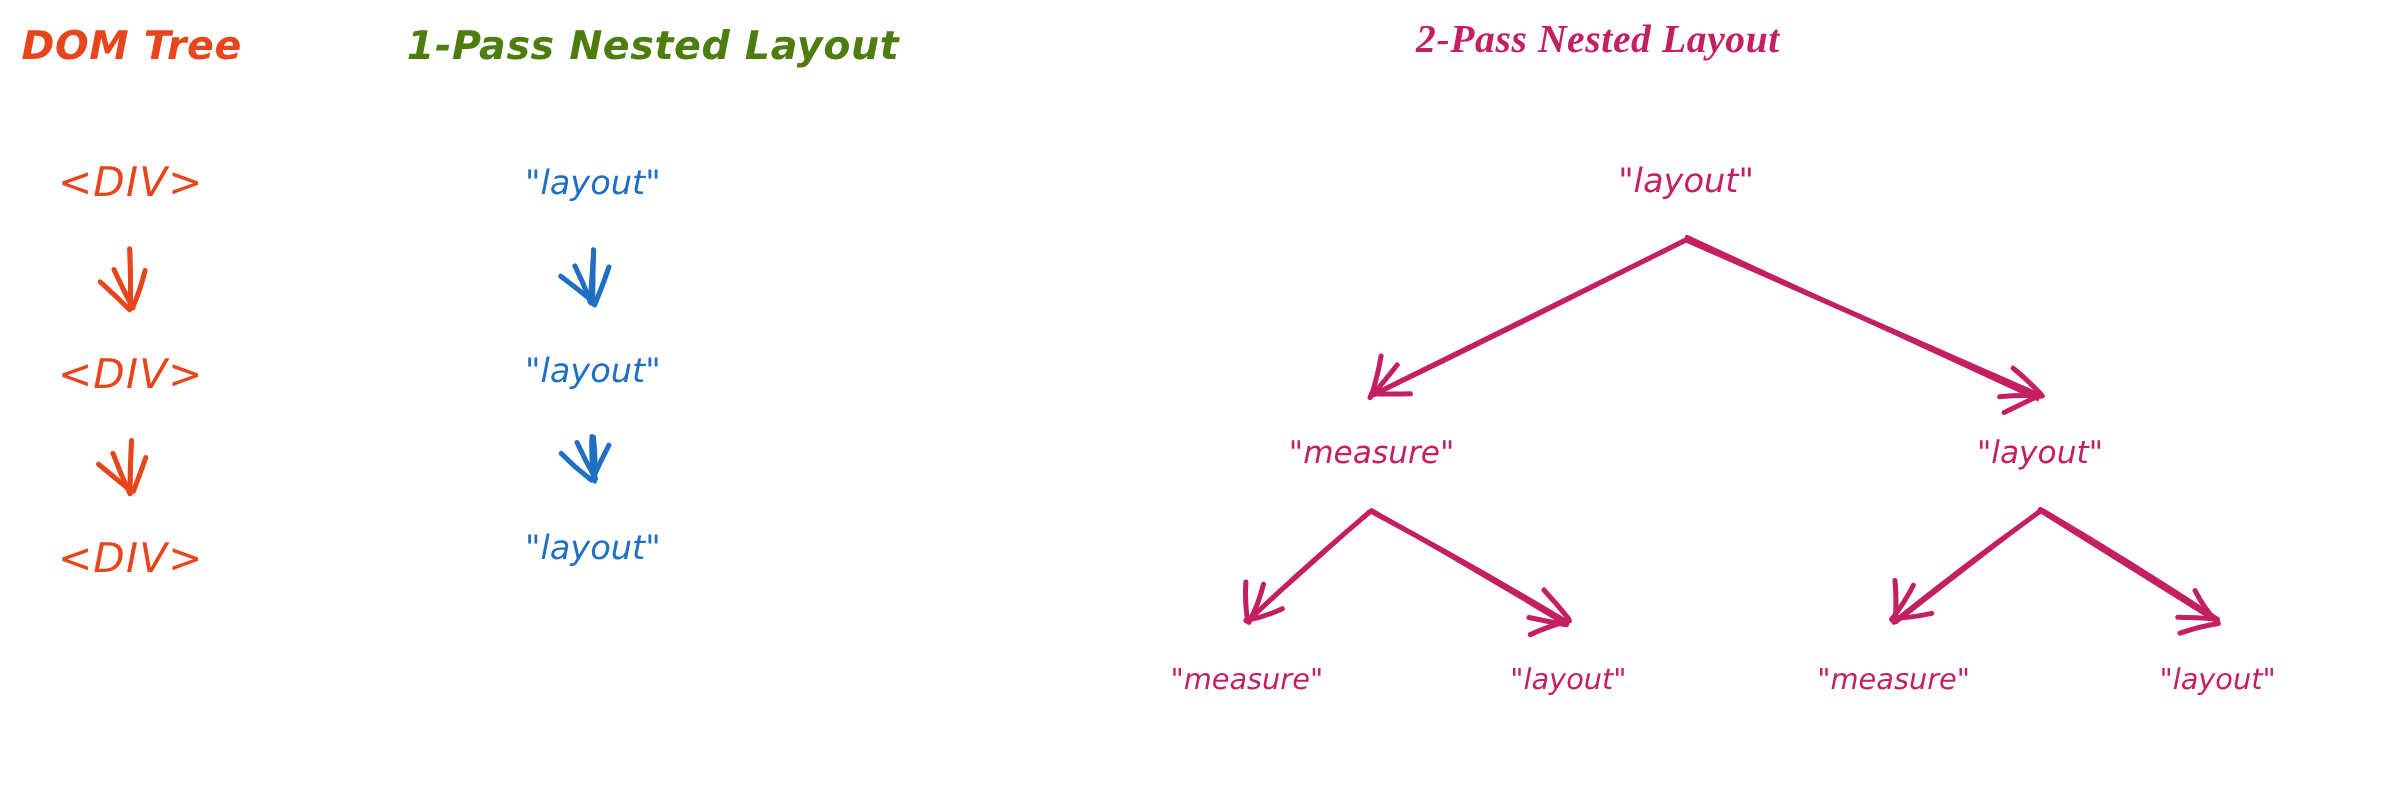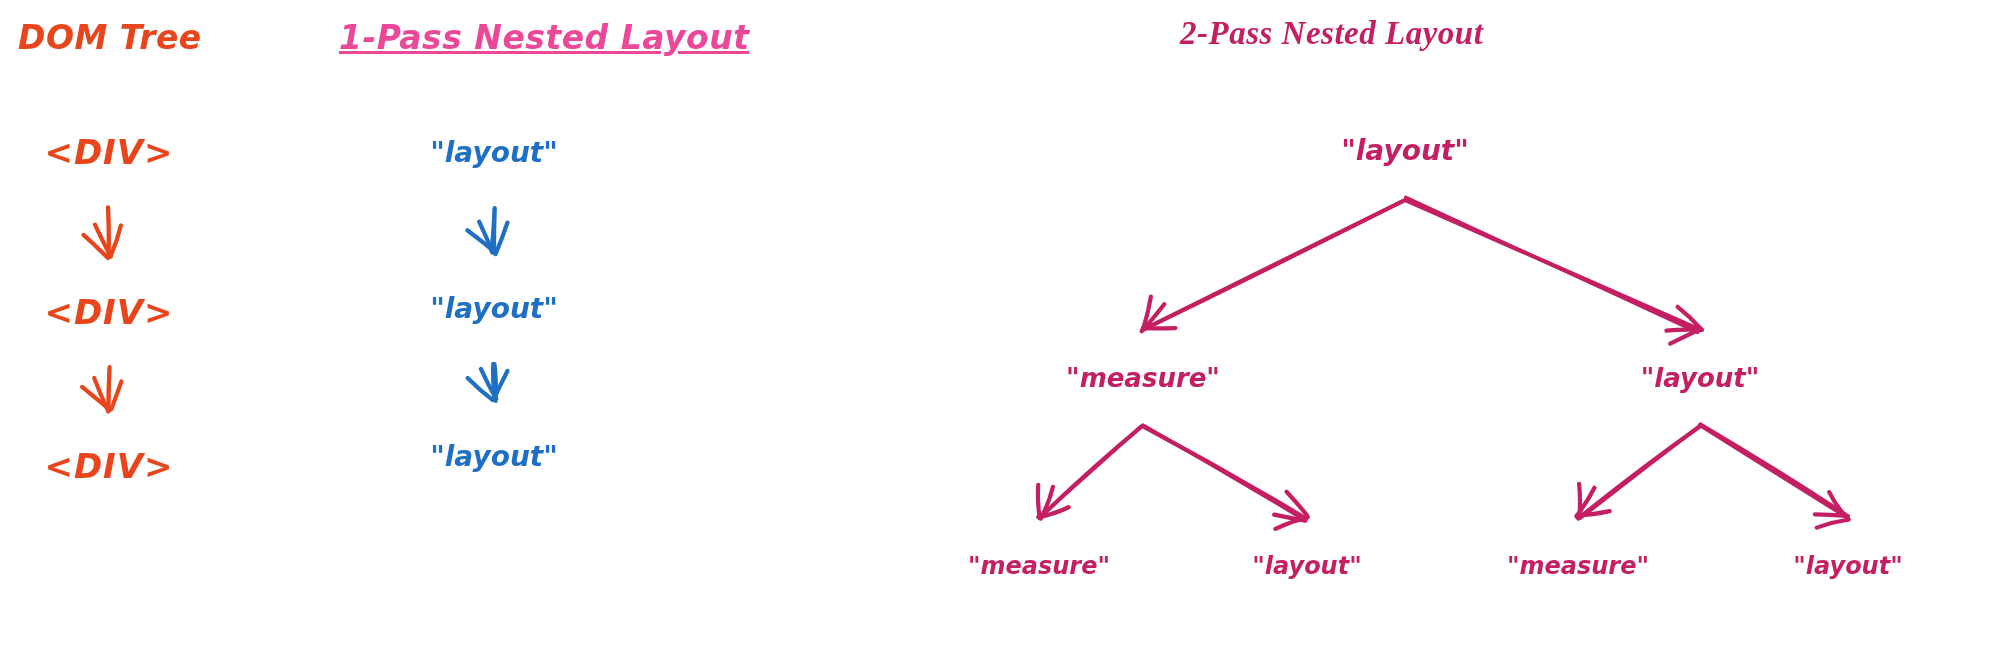--- a/index.html
+++ b/index.html
@@ -32,21 +32,21 @@
     font-size: 33px;
     letter-spacing: 0.5px;
   }
   .node-label {
     position: absolute;
     display: flex;
     align-items: center;
     justify-content: center;
     white-space: nowrap;
     font-family: "DejaVu Sans", sans-serif;
-    font-weight: 700;
+    font-weight: 400;
     font-style: italic;
     pointer-events: none;
   }
   .lbl-dom  { font-size: 34px; letter-spacing: 1px; }
   .lbl-blue { font-size: 28px; }
   .lbl-pink-top { font-size: 28px; }
   .lbl-pink-mid { font-size: 26px; }
   .lbl-pink-leaf { font-size: 24px; }
 </style>
 </head>
@@ -129,21 +129,21 @@
       <path d="M NaN NaN Q NaN NaN NaN NaN M NaN NaN Q NaN NaN NaN NaN M NaN NaN Q NaN NaN NaN NaN M NaN NaN Q NaN NaN NaN NaN" fill="none" stroke="#c41f62" stroke-width="4.4" stroke-linecap="round" stroke-linejoin="round"></path>
       <path d="M NaN NaN Q NaN NaN NaN NaN M NaN NaN Q NaN NaN NaN NaN M NaN NaN Q NaN NaN NaN NaN M NaN NaN Q NaN NaN NaN NaN" fill="none" stroke="#c41f62" stroke-width="4.4" stroke-linecap="round" stroke-linejoin="round"></path>
       <path d="M NaN NaN Q NaN NaN NaN NaN M NaN NaN Q NaN NaN NaN NaN M NaN NaN Q NaN NaN NaN NaN M NaN NaN Q NaN NaN NaN NaN" fill="none" stroke="#c41f62" stroke-width="4.4" stroke-linecap="round" stroke-linejoin="round"></path>
       <path d="M NaN NaN Q NaN NaN NaN NaN M NaN NaN Q NaN NaN NaN NaN M NaN NaN Q NaN NaN NaN NaN M NaN NaN Q NaN NaN NaN NaN" fill="none" stroke="#c41f62" stroke-width="4.4" stroke-linecap="round" stroke-linejoin="round"></path>
     </svg>
   <div id="labels">
       <div class="title" style="left: 18px; top: 18px; color: rgb(232, 69, 28);">DOM Tree</div>
       <div class="node-label lbl-dom" style="left: 14px; top: 96px; width: 190px; height: 112px; color: rgb(232, 69, 28);">&lt;DIV&gt;</div>
       <div class="node-label lbl-dom" style="left: 14px; top: 256px; width: 190px; height: 112px; color: rgb(232, 69, 28);">&lt;DIV&gt;</div>
       <div class="node-label lbl-dom" style="left: 14px; top: 410px; width: 190px; height: 112px; color: rgb(232, 69, 28);">&lt;DIV&gt;</div>
-      <div class="title" style="left: 339px; top: 18px; color: #ec4899; text-decoration: underline;">1-Pass Nested Layout</div>
+      <div class="title" style="left: 339px; top: 18px; color: #4d7c0f;">1-Pass Nested Layout</div>
       <div class="node-label lbl-blue" style="left: 399px; top: 96px; width: 190px; height: 112px; color: rgb(31, 111, 196);">"layout"</div>
       <div class="node-label lbl-blue" style="left: 399px; top: 252px; width: 190px; height: 112px; color: rgb(31, 111, 196);">"layout"</div>
       <div class="node-label lbl-blue" style="left: 399px; top: 400px; width: 190px; height: 112px; color: rgb(31, 111, 196);">"layout"</div>
       <div class="title" style="left: 1180px; top: 15px; color: rgb(196, 31, 98); font-family: Liberation Serif, serif;">2-Pass Nested Layout</div>
       <div class="node-label lbl-pink-top" style="left: 1300px; top: 100px; width: 210px; height: 100px; color: rgb(196, 31, 98);">"layout"</div>
       <div class="node-label lbl-pink-mid" style="left: 1043px; top: 330px; width: 200px; height: 96px; color: rgb(196, 31, 98);">"measure"</div>
       <div class="node-label lbl-pink-mid" style="left: 1600px; top: 330px; width: 200px; height: 96px; color: rgb(196, 31, 98);">"layout"</div>
       <div class="node-label lbl-pink-leaf" style="left: 941px; top: 518px; width: 196px; height: 96px; color: rgb(196, 31, 98);">"measure"</div>
       <div class="node-label lbl-pink-leaf" style="left: 1209px; top: 518px; width: 196px; height: 96px; color: rgb(196, 31, 98);">"layout"</div>
       <div class="node-label lbl-pink-leaf" style="left: 1480px; top: 518px; width: 196px; height: 96px; color: rgb(196, 31, 98);">"measure"</div>

